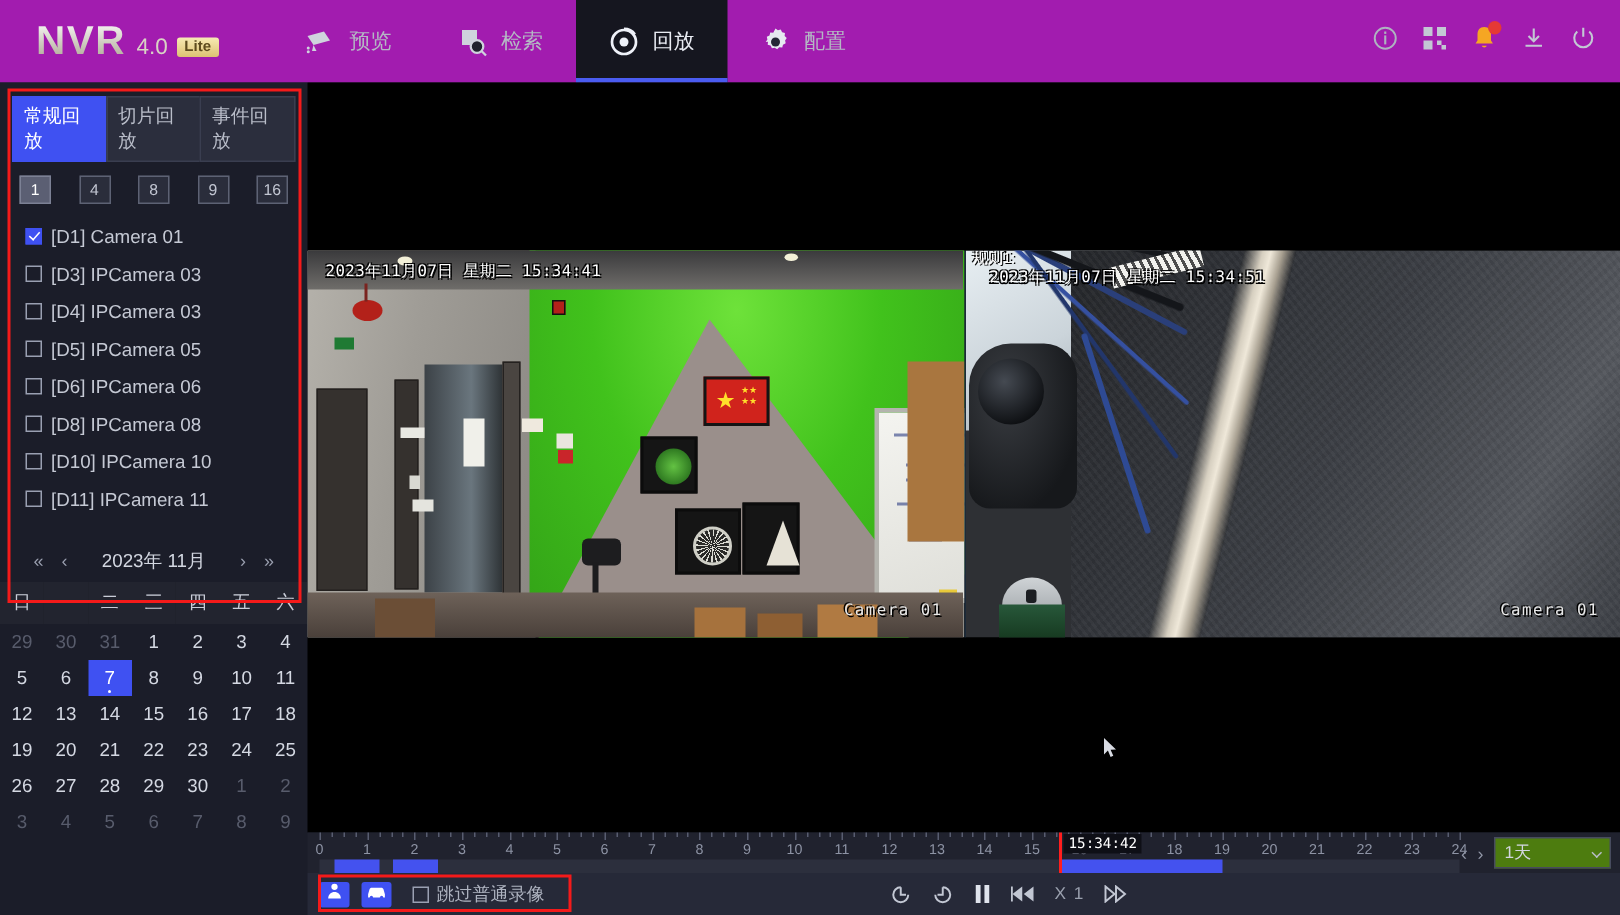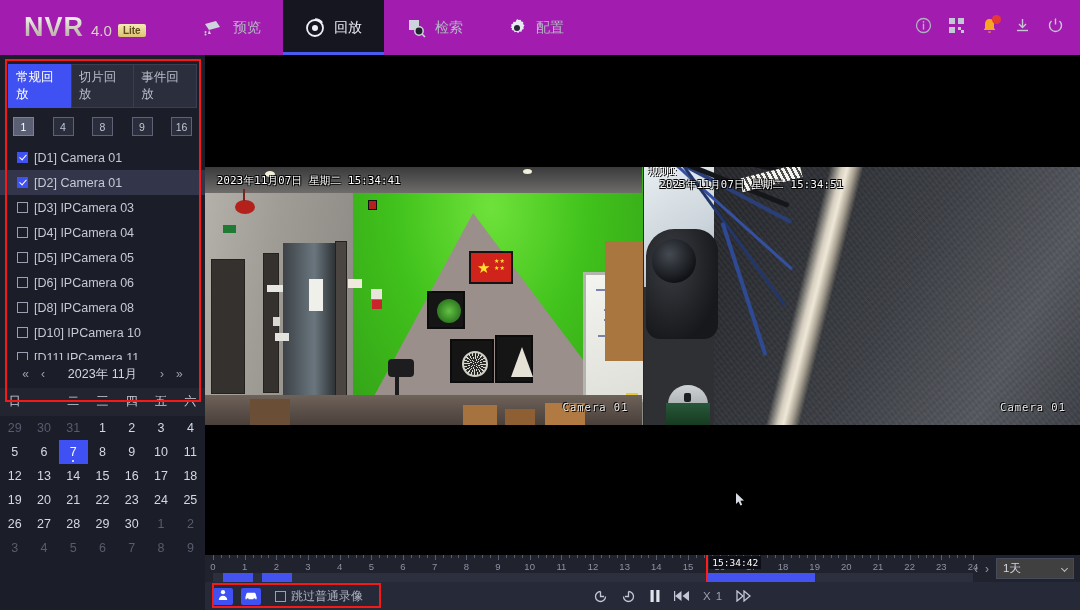--- a/index.html
+++ b/index.html
@@ -271,21 +271,21 @@
   .ph-label {
     position:absolute; top:1px; margin-left:3px; background:#0e0f16;
     color:#fff; font-size:9.5px; padding:1px 3px; white-space:nowrap;
     font-family:"DejaVu Sans Mono", monospace;
   }
   .tl-right {
     position:absolute; right:6px; top:3px; display:flex; align-items:center; gap:7px;
   }
   .tl-arrow { color:#9298a8; font-size:12px; cursor:pointer; }
   .range-sel {
-    background:#404040; border:1px solid #474b5e; color:#d2d6e0;
+    background:#4d7c0f; border:1px solid #474b5e; color:#d2d6e0;
     font-size:11.5px; padding:2px 6px; width:78px;
     display:flex; align-items:center; justify-content:space-between; cursor:pointer;
   }
   .chev { border:solid #b9bec9; border-width:0 1.3px 1.3px 0;
           display:inline-block; padding:2px; transform:rotate(45deg); }
 
   
   .bottombar {
     position:absolute; left:205px; top:582px; width:940px; height:28px;
     background:#262938; display:flex; align-items:center;
@@ -326,42 +326,42 @@
             <g fill="#cfd3dd">
           <path d="M3 5 L14 2 L18 8 L7 11 Z"></path>
               <path d="M7 11 L9 15 L6 15 Z"></path>
           <circle cx="3.5" cy="13" r="1"></circle>
               <circle cx="3.5" cy="15.5" r="1"></circle>
             </g>
           </svg>
       </span>
       <span>预览</span>
     </div>
-    <div class="navtab active">
-      <span>
-        <svg width="20" height="20" viewBox="0 0 20 20">
-          <circle cx="10" cy="10" r="8" fill="none" stroke="#eef1f8" stroke-width="1.8"></circle>
-          <circle cx="10" cy="10" r="3" fill="#eef1f8"></circle>
-          <path d="M10 1.5 A8.5 8.5 0 0 1 17 5" stroke="#eef1f8" stroke-width="2.4" fill="none"></path>
-          </svg>
-      </span>
-      <span>回放</span>
-    </div>
     <div class="navtab">
       <span>
         <svg width="20" height="20" viewBox="0 0 20 20">
             <g fill="none" stroke="#cfd3dd" stroke-width="1.5">
           <path d="M3 2 H13 V12 H3 Z" fill="#cfd3dd" stroke="none"></path>
           <circle cx="13" cy="13" r="4.2" fill="#20222e"></circle>
               <path d="M16 16 L19 19"></path>
             </g>
           </svg>
       </span>
       <span>检索</span>
     </div>
+    <div class="navtab active">
+      <span>
+        <svg width="20" height="20" viewBox="0 0 20 20">
+          <circle cx="10" cy="10" r="8" fill="none" stroke="#eef1f8" stroke-width="1.8"></circle>
+          <circle cx="10" cy="10" r="3" fill="#eef1f8"></circle>
+          <path d="M10 1.5 A8.5 8.5 0 0 1 17 5" stroke="#eef1f8" stroke-width="2.4" fill="none"></path>
+          </svg>
+      </span>
+      <span>回放</span>
+    </div>
     <div class="navtab">
       <span>
         <svg width="20" height="20" viewBox="0 0 20 20">
             <g fill="#e6e9f0">
           <path d="M10 1 l1.6 1.1 1.9-.4.9 1.8 1.9.5-.2 2 1.4 1.4-1.1 1.6.4 1.9-1.8.9-.5 1.9-2-.2-1.4 1.4-1.6-1.1-1.9.4-.9-1.8-1.9-.5.2-2L3.5 10l1.1-1.6-.4-1.9 1.8-.9.5-1.9 2 .2z"></path>
           </g>
             <circle cx="10" cy="10" r="3" fill="#252736"></circle>
           </svg>
       </span>
       <span>配置</span>
@@ -429,31 +429,27 @@
     <div class="lay-btn">8</div>
     <div class="lay-btn">9</div>
     <div class="lay-btn">16</div>
   </div>
 
   <div class="cam-list" id="camList">
       <div class="cam-item">
         <span class="cbx on"></span>
         <span>[D1] Camera 01</span>
       </div>
-      <div class="cam-item sel">
-        <span class="cbx on"></span>
-        <span>[D2] Camera 01</span>
-      </div>
       <div class="cam-item">
         <span class="cbx"></span>
         <span>[D3] IPCamera 03</span>
       </div>
       <div class="cam-item">
         <span class="cbx"></span>
-        <span>[D4] IPCamera 04</span>
+        <span>[D4] IPCamera 03</span>
       </div>
       <div class="cam-item">
         <span class="cbx"></span>
         <span>[D5] IPCamera 05</span>
       </div>
       <div class="cam-item">
         <span class="cbx"></span>
         <span>[D6] IPCamera 06</span>
       </div>
       <div class="cam-item">

